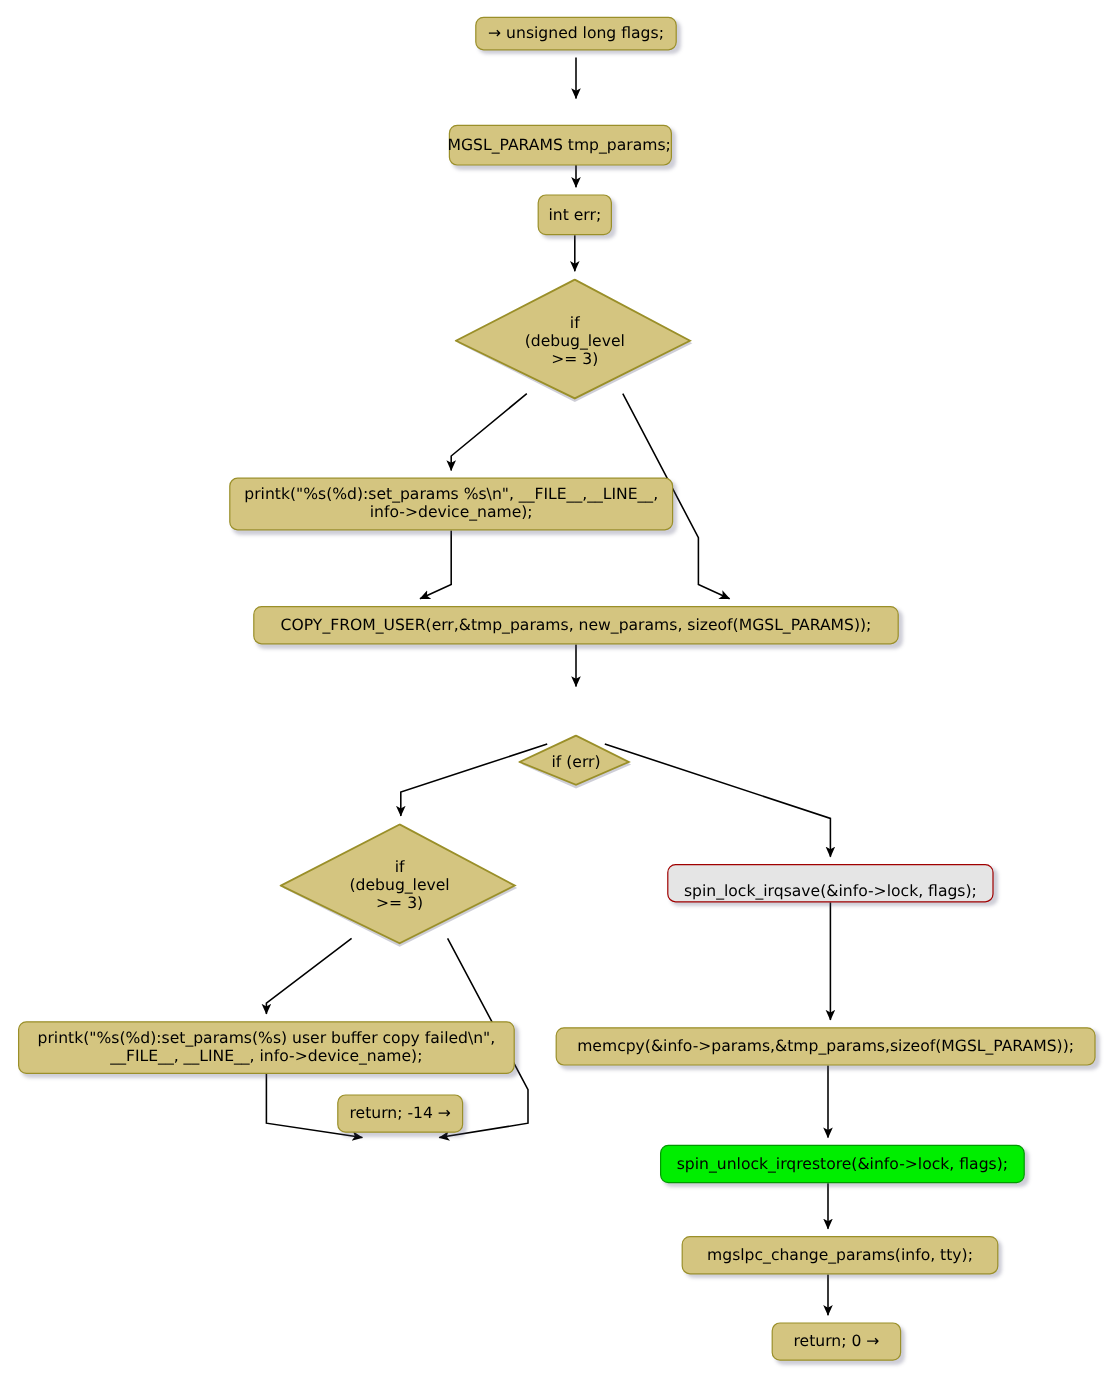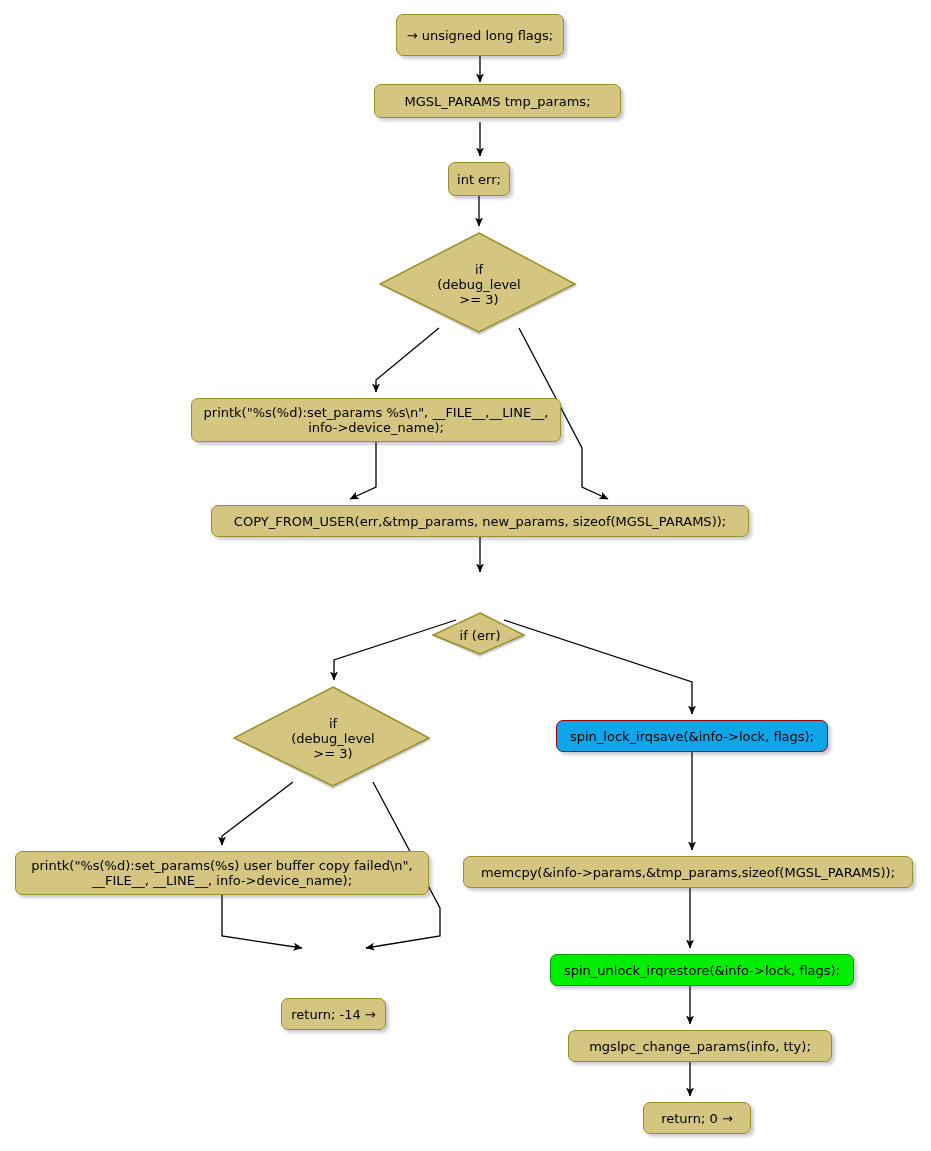--- a/index.html
+++ b/index.html
@@ -38,22 +38,23 @@
     white-space: pre;
     z-index: 2;
   }
   .node.rect {
     border: 1.5px solid #9a8f29;
     border-radius: 7px;
     background: #d4c580;
     box-shadow: 3px 3px 3px rgba(80, 80, 110, 0.28);
   }
   .node.rect.red {
-    background: #0ea5e9;
+    background: #e5e5e5;
     border-color: #a00000;
+    align-items: flex-end;
   }
   .node.rect.green {
     background: #00ee00;
     border-color: #009900;
     margin-left: 12px;
   }
   .node.diamond {
     background: transparent;
     border: none;
     box-shadow: none;
@@ -93,22 +94,22 @@
         <polyline points="293,782 222,836 222,845" fill="none" stroke="#000000" stroke-width="1.3" marker-end="url(#arrowhead)"></polyline>
         <polyline points="373,782 440,908 440,936 366,948" fill="none" stroke="#000000" stroke-width="1.3" marker-end="url(#arrowhead)"></polyline>
         <polyline points="222,895 222,936 302,948" fill="none" stroke="#000000" stroke-width="1.3" marker-end="url(#arrowhead)"></polyline>
         <polyline points="692,752 692,850" fill="none" stroke="#000000" stroke-width="1.3" marker-end="url(#arrowhead)"></polyline>
         <polyline points="690,888 690,948" fill="none" stroke="#000000" stroke-width="1.3" marker-end="url(#arrowhead)"></polyline>
         <polyline points="690,986 690,1024" fill="none" stroke="#000000" stroke-width="1.3" marker-end="url(#arrowhead)"></polyline>
         <polyline points="690,1062 690,1096" fill="none" stroke="#000000" stroke-width="1.3" marker-end="url(#arrowhead)"></polyline>
       </g>
   </svg>
   <div id="nodes-group">
-      <div class="node rect" style="left: 396px; top: 14px; width: 168px; height: 42px;"><span class="diamond-label">→ unsigned long flags;</span></div>
-      <div class="node rect" style="left: 374px; top: 84px; width: 247px; height: 34px;"><span class="diamond-label">MGSL_PARAMS tmp_params;</span></div>
+      <div class="node rect" style="left: 396px; top: 14px; width: 168px; height: 28px;"><span class="diamond-label">→ unsigned long flags;</span></div>
+      <div class="node rect" style="left: 374px; top: 104px; width: 186px; height: 34px; justify-content: flex-end;"><span class="diamond-label">MGSL_PARAMS tmp_params;</span></div>
       <div class="node rect" style="left: 448px; top: 162px; width: 62px; height: 34px;"><span class="diamond-label">int err;</span></div>
       <div class="node diamond" style="left: 379px; top: 232px; width: 200px; height: 104px;"><svg class="diamond-shape" viewBox="0 0 200 104" preserveAspectRatio="none">
           <polygon points="100,4 198,54 100,103 3,54" fill="rgba(80,80,110,0.28)"></polygon>
           <polygon points="100,1 196,52 100,100 1,52" fill="#d4c580" stroke="#9a8f29" stroke-width="1.5"></polygon>
         </svg><span class="diamond-label">if
 (debug_level
 &gt;= 3)</span></div>
       <div class="node rect" style="left: 191px; top: 398px; width: 370px; height: 44px;"><span class="diamond-label">printk("%s(%d):set_params %s\n", __FILE__,__LINE__,
 info-&gt;device_name);</span></div>
       <div class="node rect" style="left: 211px; top: 505px; width: 538px; height: 32px; justify-content: center;"><span class="diamond-label">COPY_FROM_USER(err,&amp;tmp_params, new_params, sizeof(MGSL_PARAMS));</span></div>
@@ -119,18 +120,18 @@
       <div class="node diamond" style="left: 233px; top: 686px; width: 200px; height: 104px;"><svg class="diamond-shape" viewBox="0 0 200 104" preserveAspectRatio="none">
           <polygon points="100,4 198,54 100,103 3,54" fill="rgba(80,80,110,0.28)"></polygon>
           <polygon points="100,1 196,52 100,100 1,52" fill="#d4c580" stroke="#9a8f29" stroke-width="1.5"></polygon>
         </svg><span class="diamond-label">if
 (debug_level
 &gt;= 3)</span></div>
       <div class="node rect red" style="left: 556px; top: 720px; width: 272px; height: 32px;"><span class="diamond-label">spin_lock_irqsave(&amp;info-&gt;lock, flags);</span></div>
       <div class="node rect" style="left: 15px; top: 851px; width: 414px; height: 44px;"><span class="diamond-label">printk("%s(%d):set_params(%s) user buffer copy failed\n",
 __FILE__, __LINE__, info-&gt;device_name);</span></div>
       <div class="node rect" style="left: 463px; top: 856px; width: 450px; height: 32px;"><span class="diamond-label">memcpy(&amp;info-&gt;params,&amp;tmp_params,sizeof(MGSL_PARAMS));</span></div>
-      <div class="node rect" style="left: 281px; top: 998px; width: 105px; height: 32px;"><span class="diamond-label">return; -14 →</span></div>
+      <div class="node rect" style="left: 281px; top: 912px; width: 105px; height: 32px;"><span class="diamond-label">return; -14 →</span></div>
       <div class="node rect green" style="left: 538px; top: 954px; width: 304px; height: 32px;"><span class="diamond-label">spin_unlock_irqrestore(&amp;info-&gt;lock, flags);</span></div>
       <div class="node rect" style="left: 568px; top: 1030px; width: 264px; height: 32px;"><span class="diamond-label">mgslpc_change_params(info, tty);</span></div>
       <div class="node rect" style="left: 643px; top: 1102px; width: 108px; height: 32px;"><span class="diamond-label">return; 0 →</span></div>
     </div>
 </div>
 
 </body></html>

